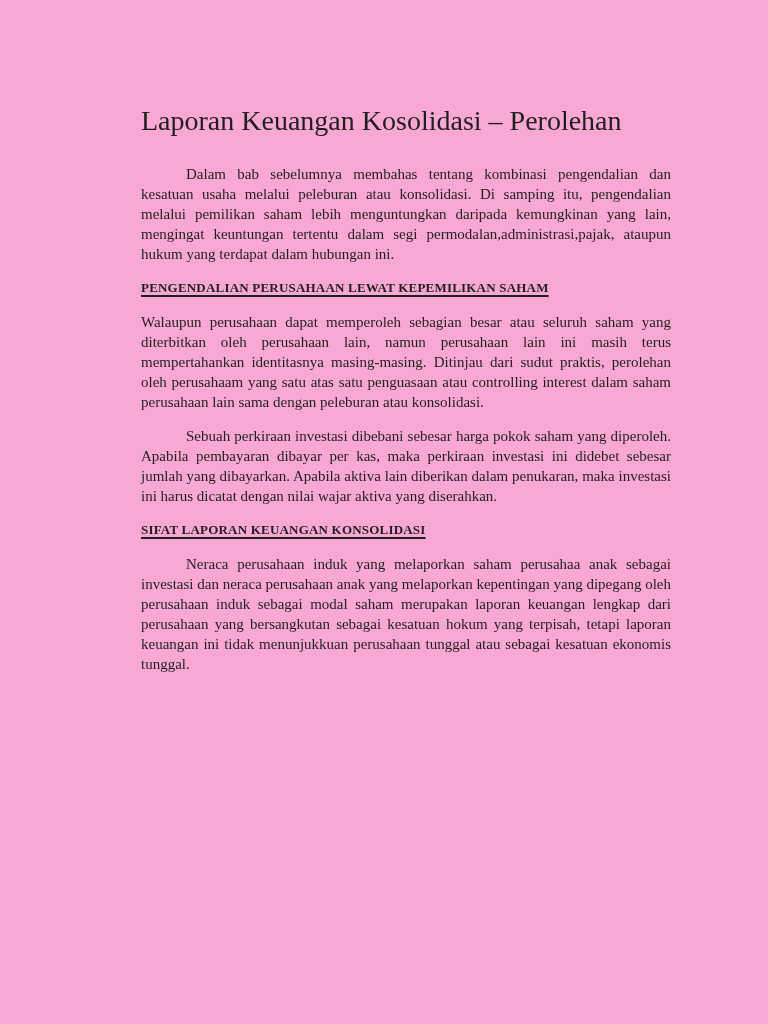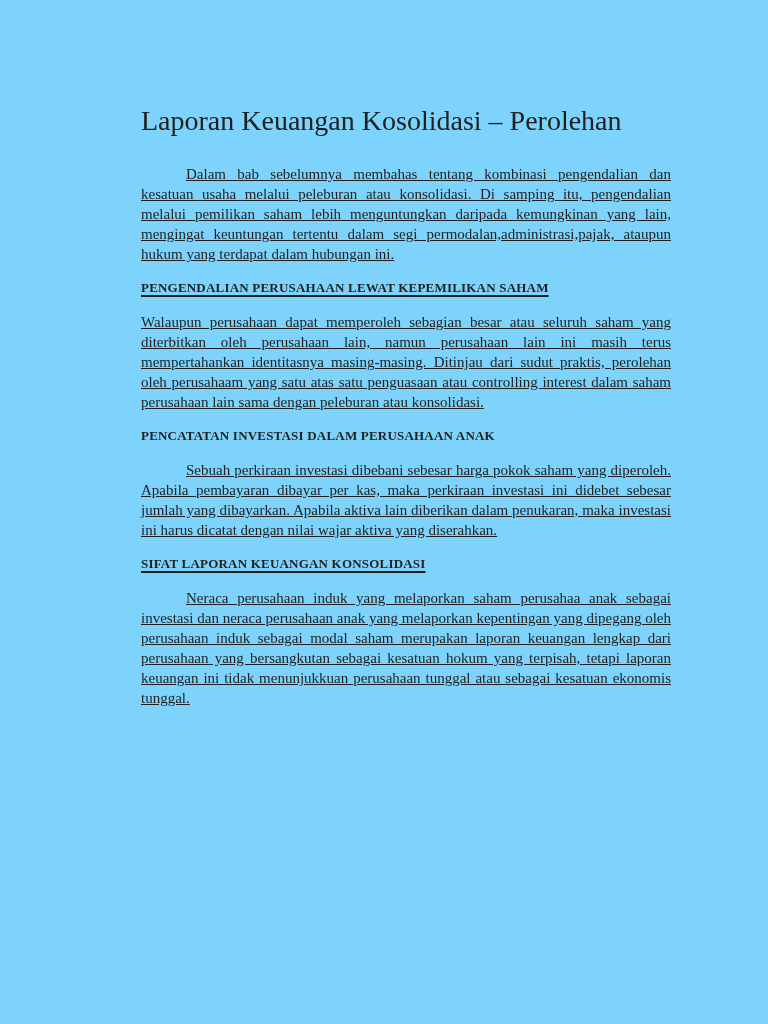--- a/index.html
+++ b/index.html
@@ -11,41 +11,40 @@
     width: 768px;
     height: 1024px;
     overflow: hidden;
     font-family: "Liberation Serif", "DejaVu Serif", serif;
     color: #1f1f1f;
   }
   .page {
     box-sizing: border-box;
     width: 768px;
     height: 1024px;
-    background: #7dd3fc;
+    background: #f9a8d4;
     padding: 102px 97px 0 141px;
   }
   .doc-title {
     margin: 0 0 16px 0;
   }
   .title-line {
     font-size: 28px;
     line-height: 38px;
     font-weight: normal;
     white-space: nowrap;
   }
   .title-line.first {
     margin-bottom: 24px;
   }
   .para {
     font-size: 15px;
     line-height: 20px;
     text-align: justify;
     margin: 14px 0 14px 0;
-    text-decoration: underline;
   }
   .para.indent {
     text-indent: 45px;
   }
   .heading {
     font-size: 13px;
     line-height: 20px;
     font-weight: bold;
     margin: 0 0 14px 0;
     letter-spacing: 0.2px;
@@ -65,21 +64,20 @@
     <div class="title-line first">Laporan Keuangan Kosolidasi – Perolehan</div>
   </div>
 
   <p class="para indent">Dalam bab sebelumnya membahas tentang kombinasi pengendalian dan kesatuan usaha melalui peleburan atau konsolidasi. Di samping itu, pengendalian melalui pemilikan saham lebih menguntungkan daripada kemungkinan yang lain, mengingat keuntungan tertentu dalam segi permodalan,administrasi,pajak, ataupun hukum yang terdapat dalam hubungan ini.</p>
 
   <h2 class="heading underlined">PENGENDALIAN PERUSAHAAN LEWAT KEPEMILIKAN SAHAM</h2>
 
 
   <p class="para">Walaupun perusahaan dapat memperoleh sebagian besar atau seluruh saham yang diterbitkan oleh perusahaan lain, namun perusahaan lain ini masih terus mempertahankan identitasnya masing-masing. Ditinjau dari sudut praktis, perolehan oleh perusahaam yang satu atas satu penguasaan atau controlling interest dalam saham perusahaan lain sama dengan peleburan atau konsolidasi.</p>
 
-  <h2 class="heading">PENCATATAN INVESTASI DALAM PERUSAHAAN ANAK</h2>
 
   <p class="para indent">Sebuah perkiraan investasi dibebani sebesar harga pokok saham yang diperoleh. Apabila pembayaran dibayar per kas, maka perkiraan investasi ini didebet sebesar jumlah yang dibayarkan. Apabila aktiva lain diberikan dalam penukaran, maka investasi ini harus dicatat dengan nilai wajar aktiva yang diserahkan.</p>
 
   <h2 class="heading underlined">SIFAT LAPORAN KEUANGAN KONSOLIDASI</h2>
 
   <p class="para indent">Neraca perusahaan induk yang melaporkan saham perusahaa anak sebagai investasi dan neraca perusahaan anak yang melaporkan kepentingan yang dipegang oleh perusahaan induk sebagai modal saham merupakan laporan keuangan lengkap dari perusahaan yang bersangkutan sebagai kesatuan hokum yang terpisah, tetapi laporan keuangan ini tidak menunjukkuan perusahaan tunggal atau sebagai kesatuan ekonomis tunggal.</p>
 
 </div>
 
 </body></html>

